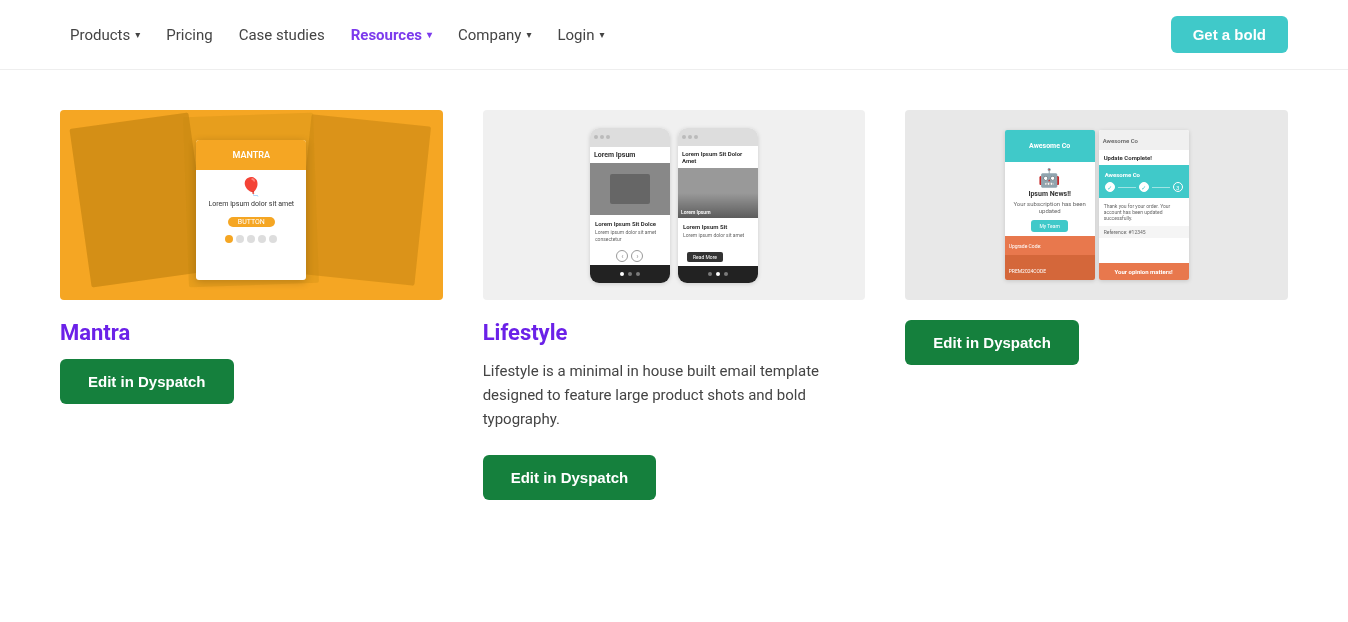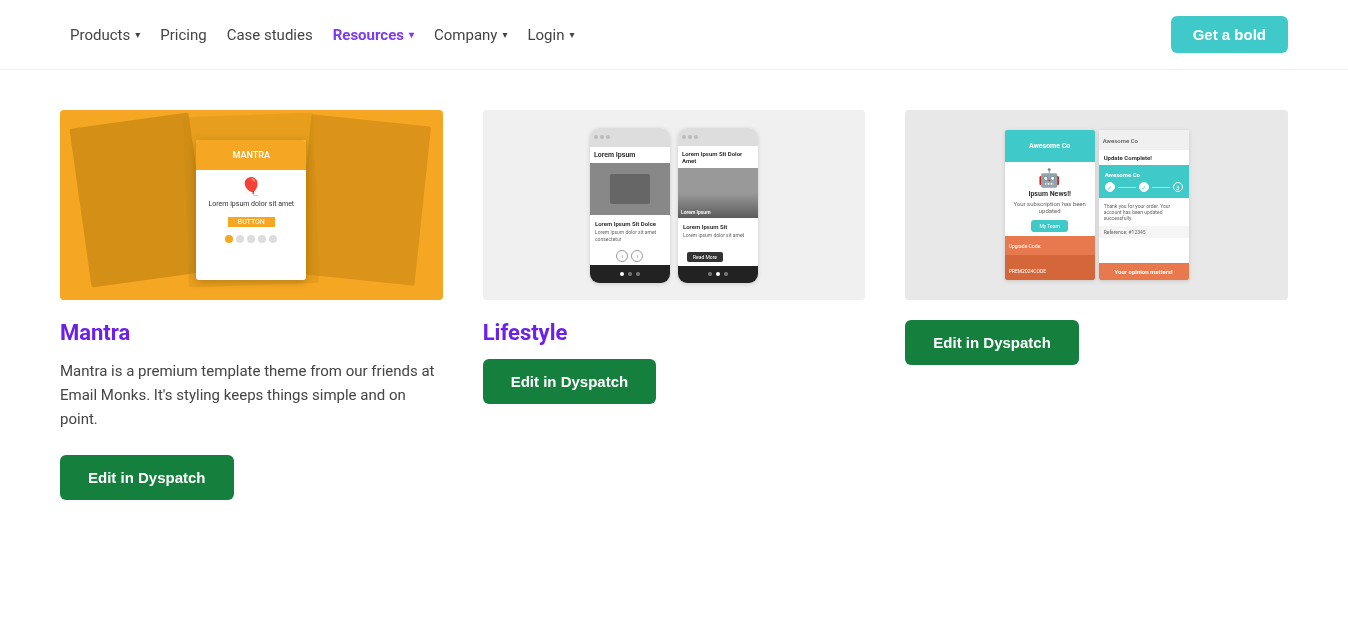--- a/index.html
+++ b/index.html
@@ -25,20 +25,21 @@
       height: 30px;
     }
     .logo-text {
       font-size: 22px;
       font-weight: 700;
       color: #222;
     }
     nav {
       display: flex;
       align-items: center;
+      gap: 6px;
     }
     .nav-item {
       display: flex;
       align-items: center;
       gap: 3px;
       padding: 6px 10px;
       font-size: 15px;
       color: #444;
       cursor: pointer;
       text-decoration: none;
@@ -134,21 +135,21 @@
     }
     .mantra-balloon {
       font-size: 18px;
       margin-top: 6px;
     }
     .mantra-button {
       background: #f5a623;
       color: #fff;
       font-size: 7px;
       padding: 1px 10px;
-      border-radius: 0;
+      border-radius: 7px;
       margin-top: 6px;
     }
 
     
     .card-image-lifestyle {
       background: #f0f0f0;
       position: relative;
       display: flex;
       align-items: center;
       justify-content: center;
@@ -399,21 +400,20 @@
               <div style="width:8px;height:8px;border-radius:50%;background:#f5a623;"></div>
               <div style="width:8px;height:8px;border-radius:50%;background:#ddd;"></div>
               <div style="width:8px;height:8px;border-radius:50%;background:#ddd;"></div>
               <div style="width:8px;height:8px;border-radius:50%;background:#ddd;"></div>
               <div style="width:8px;height:8px;border-radius:50%;background:#ddd;"></div>
             </div>
           </div>
         </div>
       </div>
       <h2 class="card-title">Mantra</h2>
-      <p class="card-description">Mantra is a premium template theme from our friends at Email Monks. It's styling keeps things simple and on point.</p>
       <button class="btn-edit">Edit in Dyspatch</button>
     </div>
 
     <div class="card">
       <div class="card-image card-image-lifestyle">
 
         <div class="lifestyle-col lifestyle-col-left">
           <div class="lc-header">
             <div class="lc-dot"></div>
               <div class="lc-dot"></div>
@@ -461,20 +461,21 @@
           </div>
           <div style="padding:0 5px;"><span class="lc-btn">Read More</span></div>
           <div class="lc-nav">
             <div class="lc-nav-dot" style="background:rgba(255,255,255,0.4);"></div>
             <div class="lc-nav-dot" style="background:#fff;"></div>
             <div class="lc-nav-dot" style="background:rgba(255,255,255,0.4);"></div>
           </div>
         </div>
       </div>
       <h2 class="card-title">Lifestyle</h2>
+      <p class="card-description">Lifestyle is a minimal in house built email template designed to feature large product shots and bold typography.</p>
       <button class="btn-edit">Edit in Dyspatch</button>
     </div>
 
     <div class="card">
       <div class="card-image card-image-neopolitan">
 
         <div class="neo-card neo-card-left">
           <div class="neo-header">
             <span style="font-size:7px;color:#fff;font-weight:700;">Awesome Co</span>
           </div>

